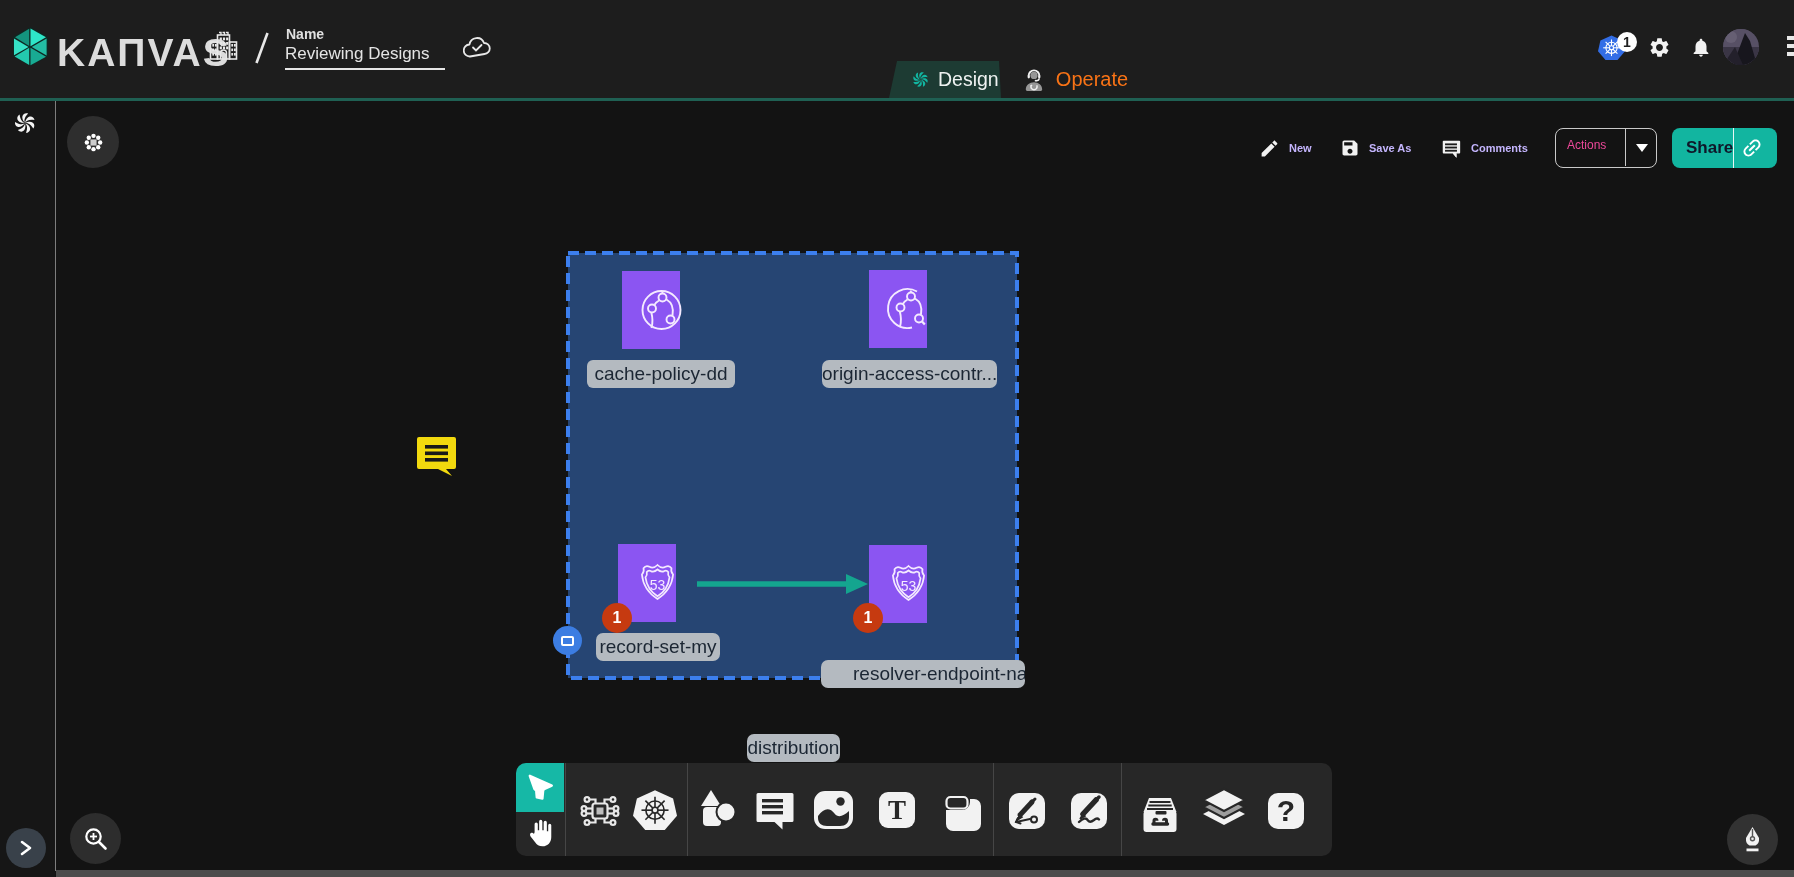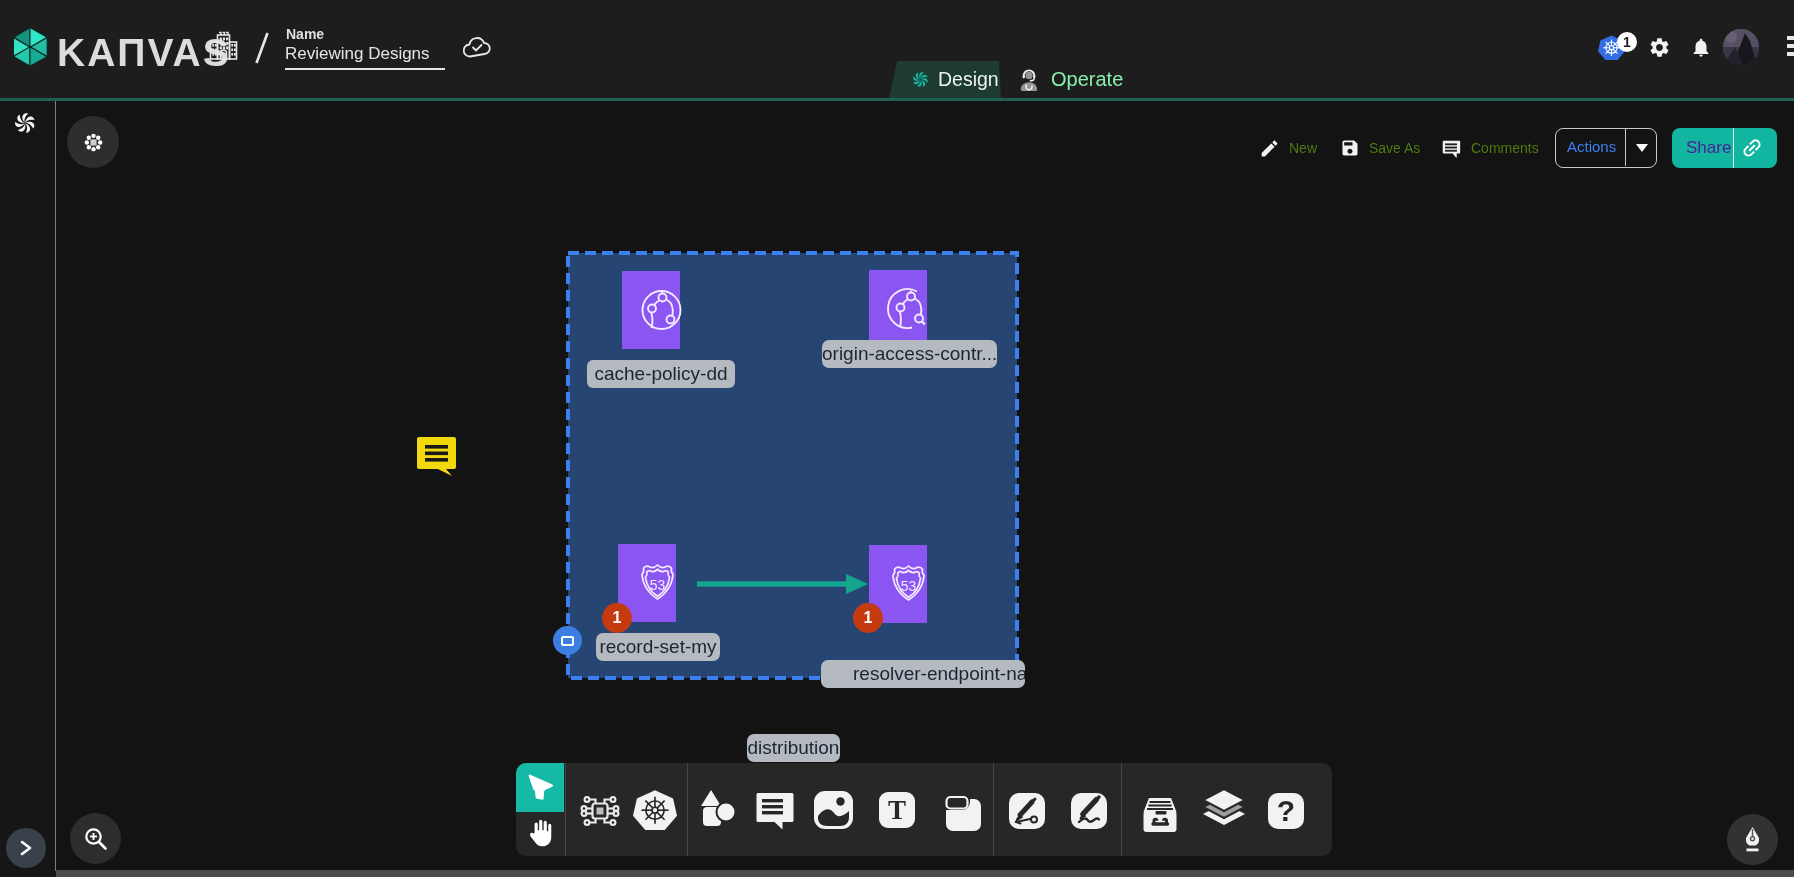--- a/index.html
+++ b/index.html
@@ -20,21 +20,21 @@
   #namevalue { position:absolute; left:285px; top:44px; font-size:17px;
     color:#e4e4e4; }
   #nameline { position:absolute; left:285px; top:68px; width:160px; height:2px;
     background:#e6e6e6; }
 
   
   .tab { position:absolute; top:61px; height:37px; display:flex; align-items:center;
     color:#eef2f1; font-size:20px; }
   #tab-design { left:889px; width:112px; background:#1d3b33;
     clip-path:polygon(8px 0, calc(100% - 2px) 0, 100% 100%, 0 100%); padding-left:22px; gap:8px; font-size:19.5px;}
-  #tab-operate { left:1013px; width:120px; padding-left:4px; gap:10px; color:#86efac;}
+  #tab-operate { left:1013px; width:120px; padding-left:4px; gap:10px; color:#f97316;justify-content:center;}
 
   
   #avatar { position:absolute; left:1723px; top:29px; width:36px; height:36px;
     border-radius:50%; overflow:hidden;
     background:linear-gradient(155deg,#6a6272 0%, #433f4e 30%, #201f27 60%, #0c0c10 100%); }
   #burger { position:absolute; left:1787px; top:36px; width:8px; }
   #burger div { height:4px; background:#e8e8e8; margin-bottom:4px; }
 
   
   #sidebar { position:absolute; left:0; top:101px; width:55px; height:777px; background:#161616; }
@@ -43,30 +43,30 @@
   
   .circlebtn { position:absolute; border-radius:50%; display:flex;
     align-items:center; justify-content:center; }
   #flowerbtn { left:67px; top:116px; width:52px; height:52px; background:#2e2e2e; }
   #chevbtn { left:6px; top:828px; width:40px; height:40px; background:#39414a;
     color:#fff; font-size:20px; font-weight:bold;}
   #zoombtn { left:70px; top:813px; width:51px; height:51px; background:#2d2d2d; }
   #penbtn { left:1727px; top:814px; width:51px; height:51px; background:#323232; }
 
   
-  .tbtxt { color:#4d7c0f; font-size:14px; font-weight:normal; }
+  .tbtxt { color:#c4b5fd; font-size:11px; font-weight:bold; }
   .tbitem { position:absolute; top:133px; height:30px; display:flex; align-items:center; gap:9px; }
   #actions { position:absolute; left:1555px; top:128px; width:102px; height:40px;
     border:1.5px solid #c9c9c9; border-radius:8px; }
-  #actions .lbl { position:absolute; left:11px; top:9px; color:#3b82f6; font-size:15px; }
+  #actions .lbl { position:absolute; left:11px; top:9px; color:#ec4899; font-size:12px; }
   #actions .sep { position:absolute; left:69px; top:0; width:1px; height:37px; background:#c9c9c9; }
   #actions svg { position:absolute; left:73px; top:13px; }
   #share { position:absolute; left:1672px; top:128px; width:105px; height:40px;
     background:#12b5a0; border-radius:8px; }
-  #share .lbl { position:absolute; left:14px; top:10px; color:#4c1d95; font-size:17px; font-weight:normal; }
+  #share .lbl { position:absolute; left:14px; top:10px; color:#0f172a; font-size:17px; font-weight:bold; }
   #share .sep { position:absolute; left:61px; top:0; width:1px; height:40px; background:#e9f7f4; }
   #share svg { position:absolute; left:68px; top:8px; margin:0 !important; }
 
   
   #selrect { position:absolute; left:566px; top:251px; width:453px; height:429px; }
   .node { position:absolute; width:58px; height:78px; background:#8b55f2; }
   .chip { position:absolute; background:#b4bac0; border-radius:7px; color:#1b2633;
     font-size:19px; text-align:center; line-height:28px; height:28px; white-space:nowrap; overflow:hidden; }
   .badge { position:absolute; width:30px; height:30px; border-radius:50%; background:#c63a10;
     color:#fff; font-size:16px; font-weight:bold; text-align:center; line-height:30px; }
@@ -355,21 +355,21 @@
       <text x="39.5" y="45.5" fill="#f4eaff" font-size="14" font-family="Liberation Sans" text-anchor="middle">53</text>
     </svg>
   </div>
 
   <svg class="abs" style="left:694px; top:570px;" width="180" height="28" viewBox="0 0 180 28">
     <line x1="3" y1="14" x2="156" y2="14" stroke="#14a58f" stroke-width="5.5"></line>
     <polygon points="152,4 174,14 152,24" fill="#14a58f"></polygon>
   </svg>
 
   <div class="chip" style="left:587px; top:360px; width:148px;border-radius:6px;">cache-policy-dd</div>
-  <div class="chip" style="left:822px; top:340px; width:175px;">origin-access-contr...</div>
+  <div class="chip" style="left:822px; top:360px; width:175px;">origin-access-contr...</div>
   <div class="chip" style="left:596px; top:633px; width:124px;">record-set-my</div>
   <div class="chip" style="left:821px; top:660px; width:204px;padding-left:32px;">resolver-endpoint-na</div>
   <div class="chip" style="left:747px; top:689px; width:93px; font-size:19px;margin-top:45px;">distribution</div>
 
   <div class="badge" style="left:602px; top:603px;">1</div>
   <div class="badge" style="left:853px; top:603px;">1</div>
 
   <svg id="ycomment" width="41" height="41" viewBox="0 0 41 41">
     <path d="M3 1 h35 a2 2 0 0 1 2 2 v28 a2 2 0 0 1 -2 2 h-8 l6 7 l-14 -7 H3 a2 2 0 0 1 -2 -2 V3 a2 2 0 0 1 2 -2 z" fill="#f2d90e" transform="translate(0,0)"></path>
     <rect x="9" y="9" width="23" height="3.6" fill="#191919"></rect>

